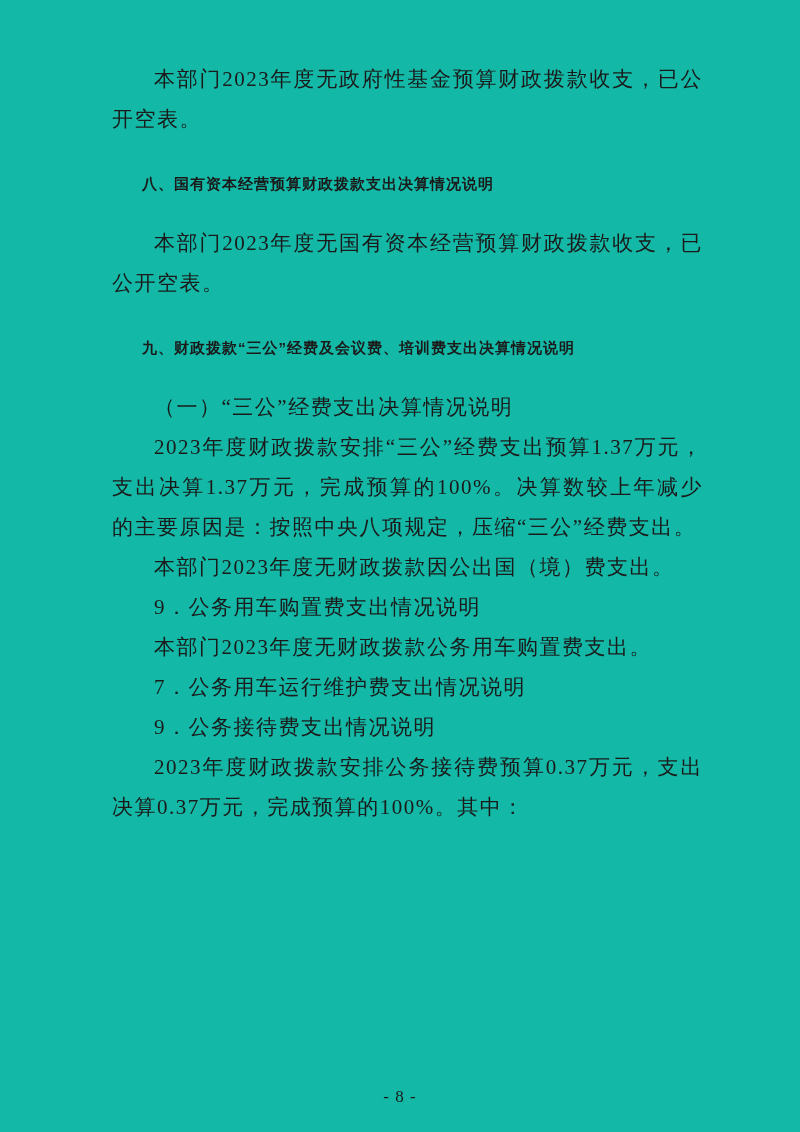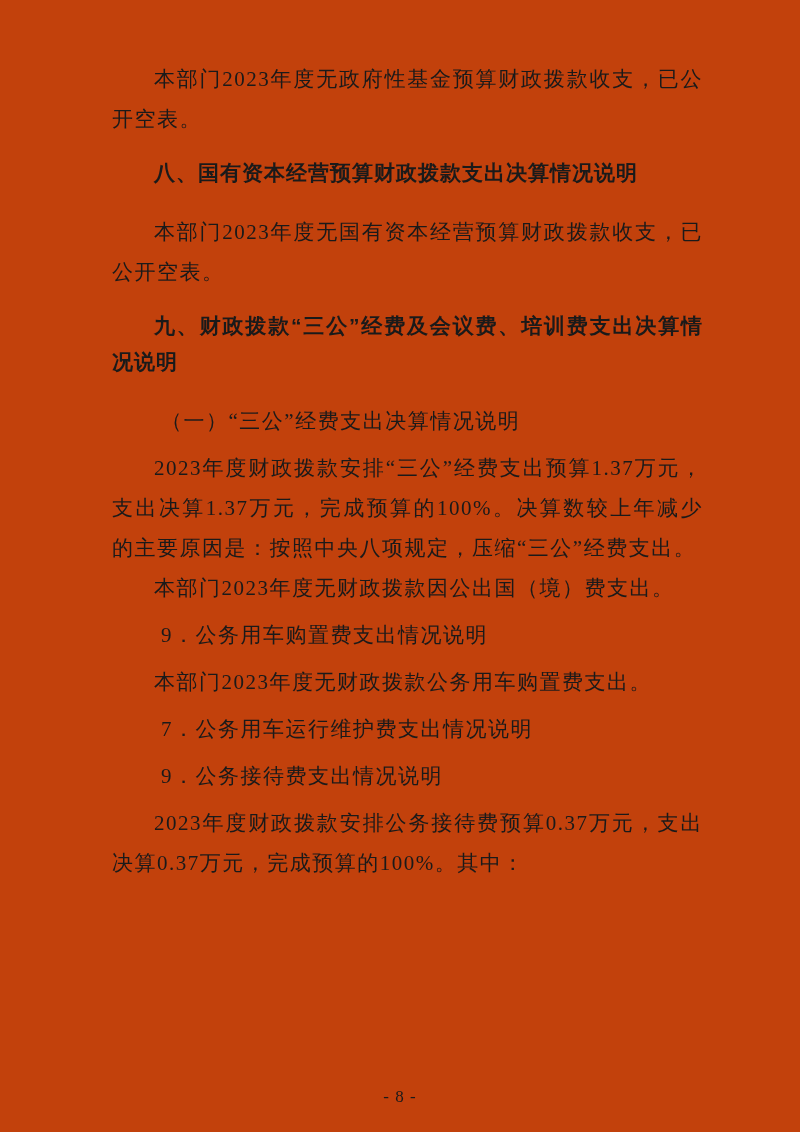--- a/index.html
+++ b/index.html
@@ -1,20 +1,20 @@
 <!DOCTYPE html>
 <html><head>
 <meta charset="utf-8">
 <style>
   html, body { margin: 0; padding: 0; background: #ffffff; }
   .page {
     position: relative;
     width: 800px;
     height: 1132px;
-    background: #c2410c;
+    background: #14b8a6;
     color: #1a1a1a;
     font-family: "Liberation Serif", "DejaVu Serif", serif;
     overflow: hidden;
   }
   .content {
     position: absolute;
     left: 112px;
     top: 59px;
     width: 591px;
   }
@@ -22,33 +22,33 @@
     margin: 0;
     font-size: 21px;
     line-height: 40px;
     letter-spacing: 1.5px;
     text-align: justify;
     text-justify: inter-character;
     text-indent: 2em;
     word-break: break-all;
   }
   .heading-1 {
-    margin: 16px 0 21px 0;
+    margin: 27px 0 21px 0;
     font-family: "Liberation Sans", "DejaVu Sans", sans-serif;
     font-weight: 700;
-    font-size: 21px;
+    font-size: 15px;
     line-height: 36px;
     letter-spacing: 1px;
     text-align: justify;
     text-justify: inter-character;
     text-indent: 2em;
     word-break: break-all;
   }
   .heading-2, .item-heading {
-    margin: 7px;
+    margin: 0;
     font-size: 21px;
     line-height: 40px;
     letter-spacing: 1.5px;
     text-indent: 2em;
     word-break: break-all;
   }
   .footer {
     position: absolute;
     left: 0;
     right: 0;

